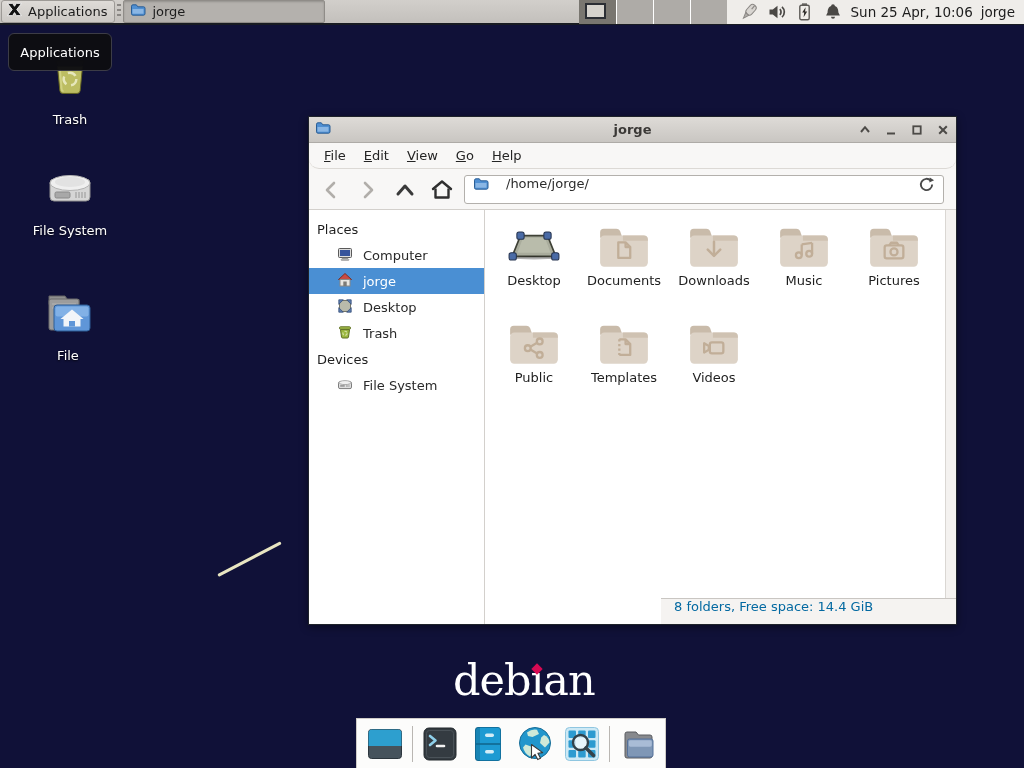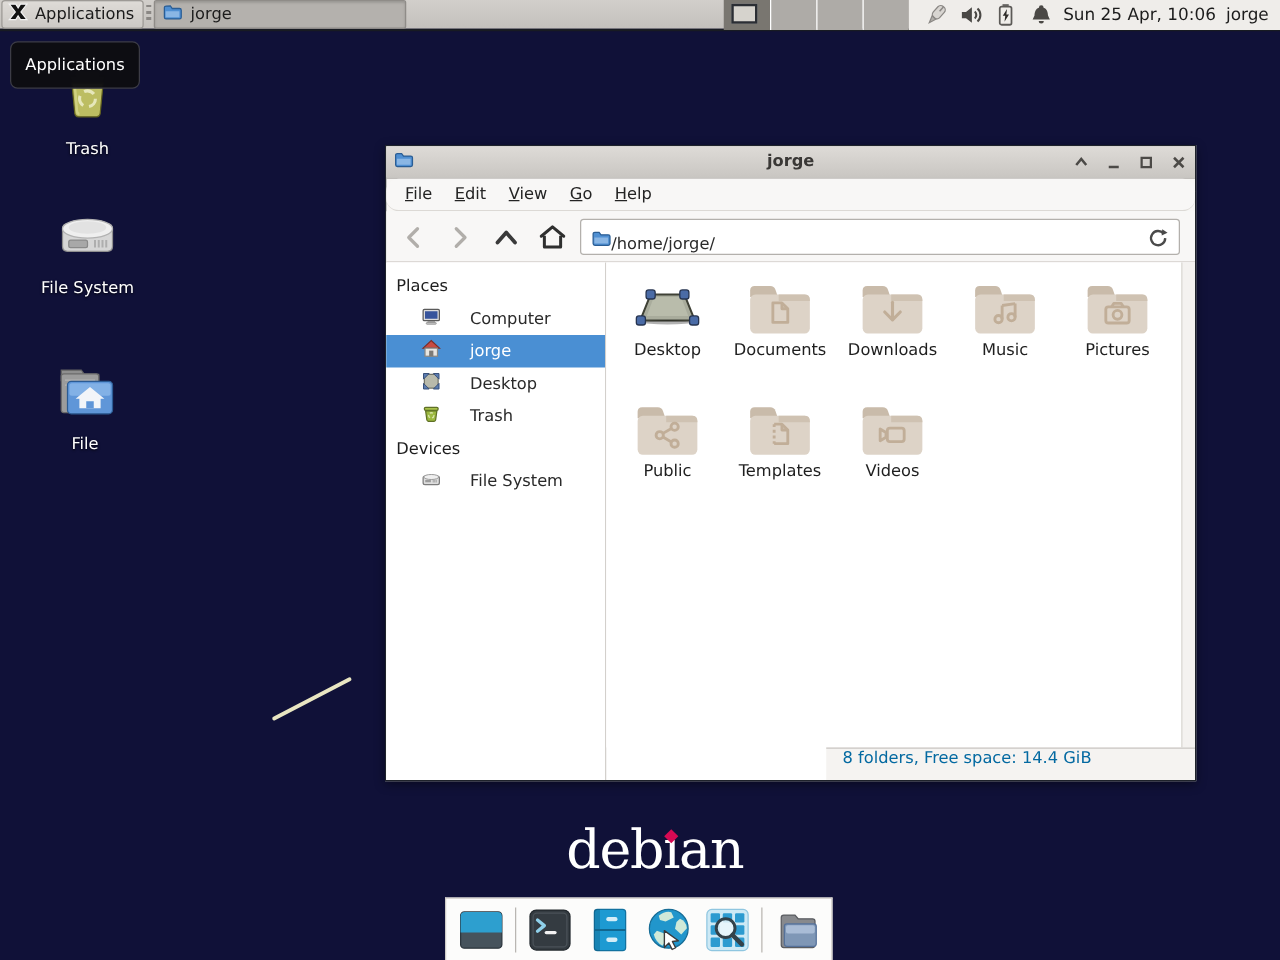--- a/index.html
+++ b/index.html
@@ -58,28 +58,28 @@
   .win-btns { margin-left:auto; display:flex; gap:12px; z-index:2; }
   .win-btn { width:14px; height:14px; display:flex; align-items:center; justify-content:center; }
   .menubar { position:absolute; left:0; top:26px; right:0; height:26px; background:#f8f7f6;
              border-bottom:1px solid #dcd9d5; display:flex; align-items:center; padding-left:6px;border-radius:10px; }
   .menu-item { font-size:13px; color:#242424; padding:4px 9px; }
   .toolbar { position:absolute; left:0; top:52px; right:0; height:41px; background:#f8f7f6;
              border-bottom:1px solid #d3d0cc; }
   .nav-btn { position:absolute; top:7px; width:28px; height:28px; display:flex;
              align-items:center; justify-content:center; border-radius:3px; }
   .pathbar { position:absolute; left:155px; right:12px; top:6px; height:29px; background:#fff;
-             border:1px solid #b3b0ac; border-radius:3px; display:flex; align-items:flex-end;
-             padding:0 8px; gap:0; }
+             border:1px solid #b3b0ac; border-radius:3px; display:flex; align-items:flex-start;
+             padding:0 8px; gap:17px; }
   .pathbar .ptext { font-size:13px; color:#2b2b2b; flex:1; }
   .win-body { position:absolute; left:0; top:93px; right:0; bottom:0; background:#fff; }
   .sidebar { position:absolute; left:0; top:0; bottom:0; width:176px; background:#fff;
              border-right:1px solid #d3d0cc; padding-top:6px; }
   .side-head { font-size:13px; font-weight:normal; color:#1e1e1e; padding:6px 8px 5px 8px; }
-  .side-item { height:26px; display:flex; align-items:center; gap:23px; padding-left:28px;
+  .side-item { height:26px; display:flex; align-items:center; gap:10px; padding-left:28px;
                font-size:13px; color:#2a2a2a; }
   .side-item.selected { background:#4a8fd3; color:#fff; }
   .main-pane { position:absolute; left:176px; top:0; right:0; bottom:0; }
   .files-grid { position:absolute; left:0; top:0; right:11px; bottom:26px; background:#fff;
                 display:flex; flex-wrap:wrap; align-content:flex-start; padding:12px 0 0 4px; }
   .file-item { width:90px; height:97px; display:flex; flex-direction:column; align-items:center; }
   .file-item .ficon { width:54px; height:48px; display:flex; align-items:flex-end; justify-content:center; }
   .file-item .flabel { margin-top:3px; font-size:13px; color:#1f1f1f; }
   .vscroll { position:absolute; right:0; top:0; bottom:26px; width:11px; background:#f4f2f0;
              border-left:1px solid #dad7d3; }

